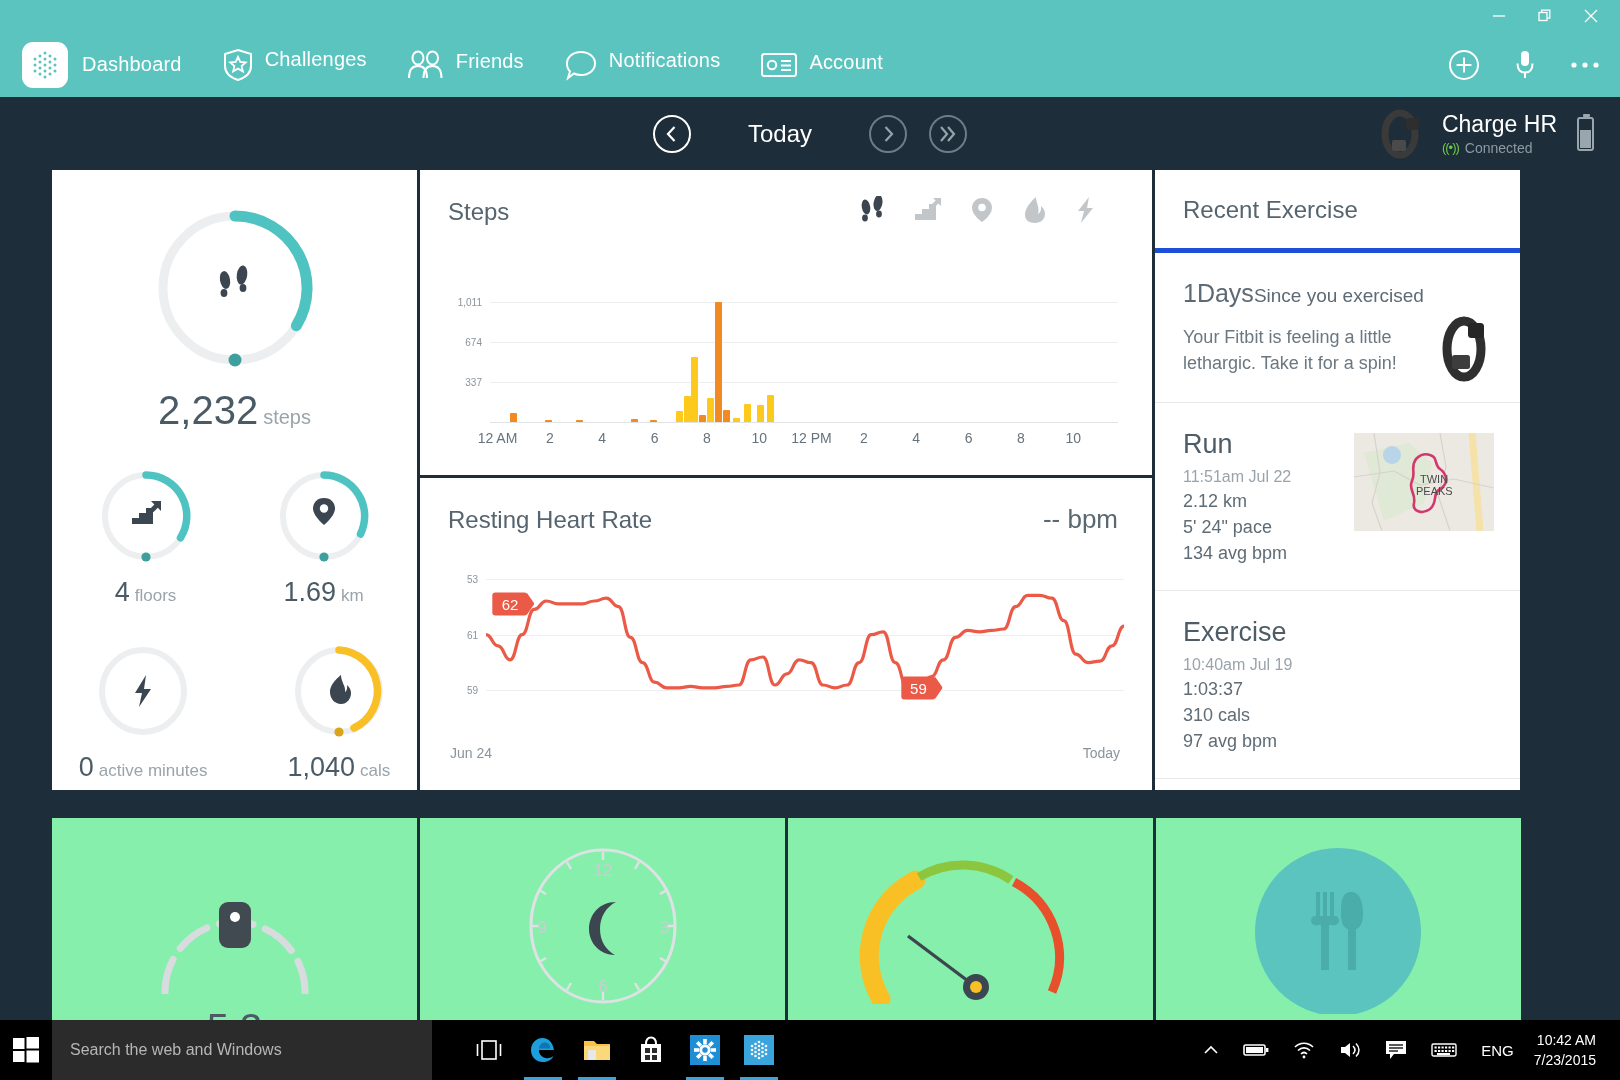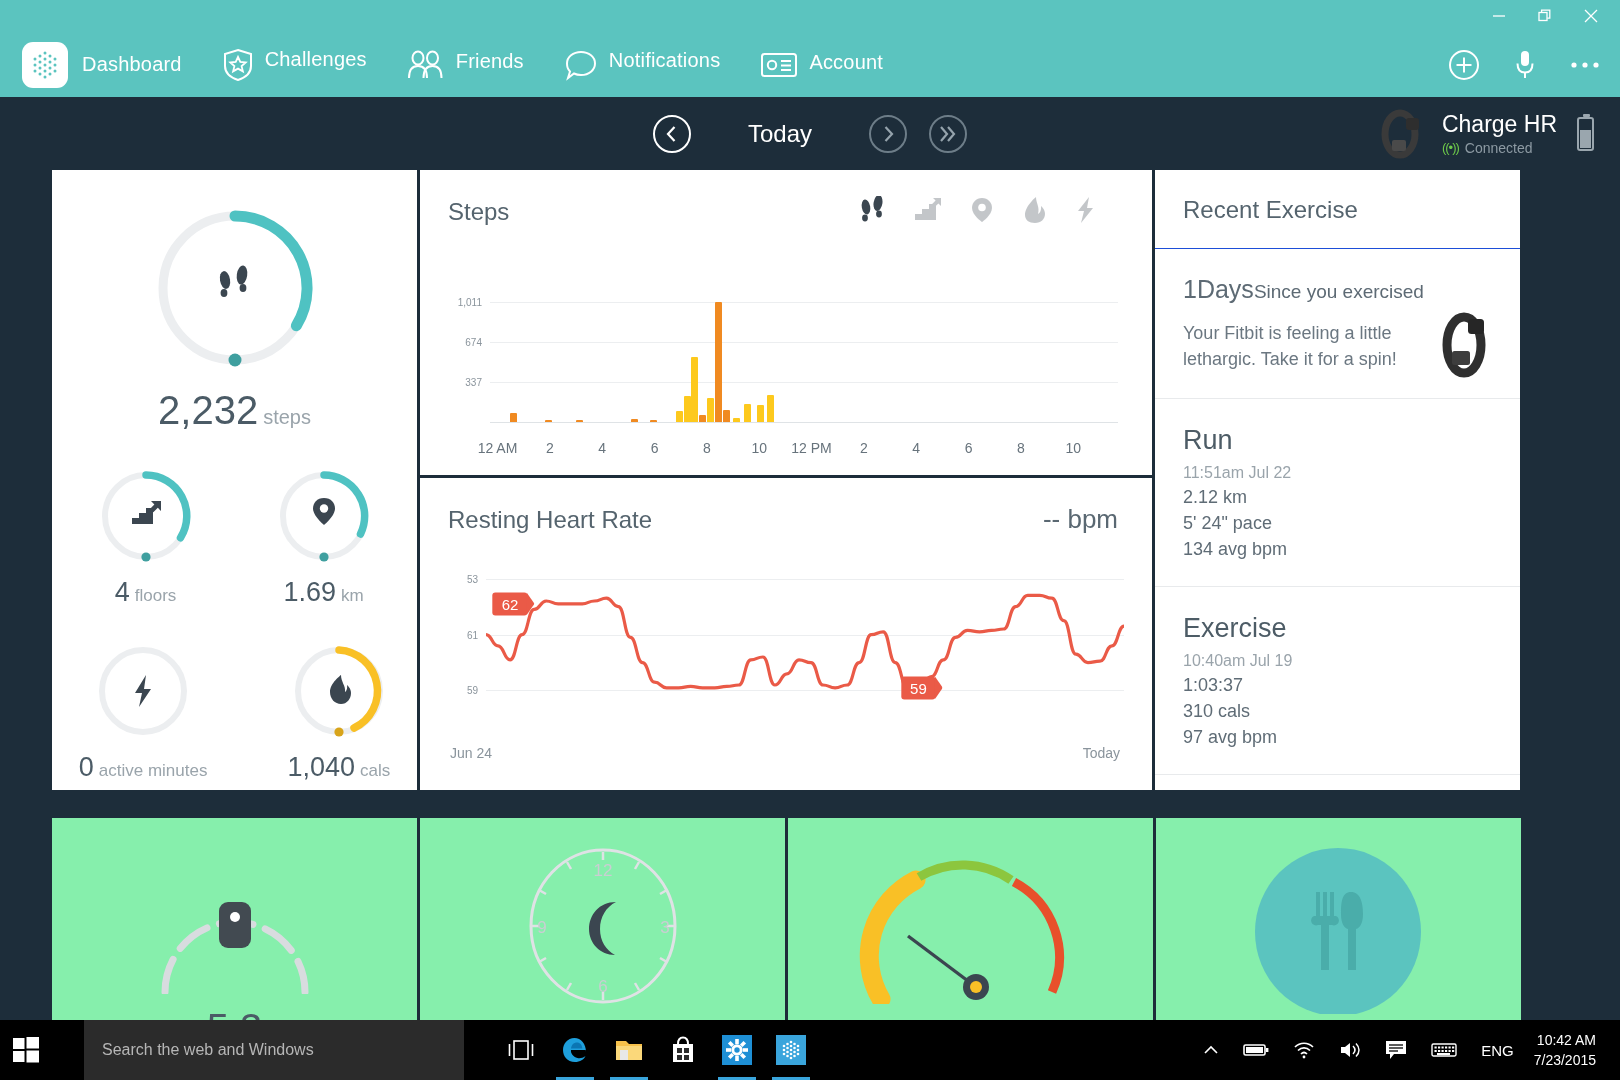--- a/index.html
+++ b/index.html
@@ -141,21 +141,21 @@
     position: absolute; left: 0; right: 0; bottom: 0; height: 100%;
     display: flex; align-items: flex-end;
   }
   .bar { width: 7px; border-radius: 1px 1px 0 0; }
   .xaxis {
     position: relative; margin-left: 42px; margin-right: 6px;
     height: 30px; margin-top: 6px;
   }
   .xtick {
     position: absolute; font-size: 14px; color: #67737c;
-    transform: translateX(-50%); top: 12px; white-space: nowrap;
+    transform: translateX(-50%); top: 2px; white-space: nowrap;
   }
 
   
   .hr-card { height: 312px; padding: 26px 28px 0 28px; }
   .bpm { font-size: 26px; color: #5a6872; font-weight: 300; padding-right: 6px; }
   .hr-plot { position: relative; margin-top: 24px; height: 168px; margin-left: 38px; }
   .hr-foot {
     display: flex; justify-content: space-between;
     font-size: 14px; color: #8a949c; margin-top: 18px;
     padding: 0 4px 0 2px;
@@ -167,21 +167,21 @@
   }
   .hr-badge:after {
     content: ''; position: absolute; right: -7px; top: 0; bottom: 0;
     width: 8px; background: #ea5a47;
     clip-path: polygon(0 0, 100% 50%, 0 100%);
   }
 
   
   .rex-card { height: 620px; }
   .rex-head {
-    padding: 26px 28px 24px 28px; border-bottom: 1px solid #1d4ed8;
+    padding: 26px 28px 24px 28px; border-bottom: 5px solid #1d4ed8;
   }
   .rex-block { padding: 26px 28px; border-bottom: 1px solid #e8eaec; position: relative; }
   .rex-since { font-size: 25px; color: #5d6a74; font-weight: 300; }
   .rex-since .small { font-size: 19px; }
   .rex-msg {
     font-size: 18px; color: #6b7781; line-height: 1.45;
     margin-top: 16px; max-width: 250px;
   }
   .rex-band {
     position: absolute; right: 24px; top: 58px; width: 64px; height: 76px;
@@ -215,21 +215,21 @@
     position: fixed; left: 0; bottom: 0; width: 1620px; height: 60px;
     background: #000000; display: flex; align-items: center;
   }
   .start-btn {
     width: 52px; height: 60px; display: flex;
     align-items: center; justify-content: center;
   }
   .search-box {
     width: 380px; height: 60px; background: #2b2b2b;
     display: flex; align-items: center; padding-left: 18px;
-    color: #b6b6b6; font-size: 16px; margin-left: 32px;
+    color: #b6b6b6; font-size: 16px;
   }
   .tb-icons { display: flex; align-items: center; gap: 0; margin-left: 30px; }
   .tb-icon {
     width: 54px; height: 60px; display: flex;
     align-items: center; justify-content: center; position: relative;
   }
   .tb-icon.open:after {
     content: ''; position: absolute; bottom: 0; left: 8px; right: 8px;
     height: 3px; background: #3aa5dc;
   }
@@ -633,20 +633,36 @@
           </svg>
         </div>
       </div>
 
       <div class="rex-block">
         <div class="ex-title">Run</div>
         <div class="ex-time">11:51am Jul 22</div>
         <div class="ex-line">2.12 km</div>
         <div class="ex-line">5' 24" pace</div>
         <div class="ex-line">134 avg bpm</div>
+        <div class="ex-map">
+          <svg width="140" height="98" viewBox="0 0 140 98">
+            <rect width="140" height="98" fill="#ece9e3"></rect>
+            <path d="M10 20 L55 10 L78 30 L70 70 L30 88 Z" fill="#dfe9d5"></path>
+            <circle cx="38" cy="22" r="9" fill="#b7d4e8"></circle>
+            <path d="M118 0 L126 98" stroke="#f5e2a8" stroke-width="7" fill="none"></path>
+            <g stroke="#d7d2cb" stroke-width="1.2" fill="none">
+              <path d="M0 44 L40 38 L66 52 L100 46 L140 55"></path>
+              <path d="M20 0 L26 40 L18 70 L28 98"></path>
+              <path d="M86 0 L92 34 L84 62 L96 98"></path>
+            </g>
+            <path d="M62 26 C56 34 62 40 58 48 C54 56 62 60 60 70 C58 78 68 82 76 76 C84 70 78 60 86 56 C96 50 92 40 86 36 C80 32 84 24 76 22 C70 20 66 22 62 26 Z" fill="none" stroke="#d3386d" stroke-width="2.6"></path>
+            <text x="66" y="50" font-family="Liberation Sans, sans-serif" font-size="11" fill="#4a4a4a">TWIN</text>
+            <text x="62" y="62" font-family="Liberation Sans, sans-serif" font-size="11" fill="#4a4a4a">PEAKS</text>
+          </svg>
+        </div>
       </div>
 
       <div class="rex-block">
         <div class="ex-title">Exercise</div>
         <div class="ex-time">10:40am Jul 19</div>
         <div class="ex-line">1:03:37</div>
         <div class="ex-line">310 cals</div>
         <div class="ex-line">97 avg bpm</div>
       </div>
     </div>

